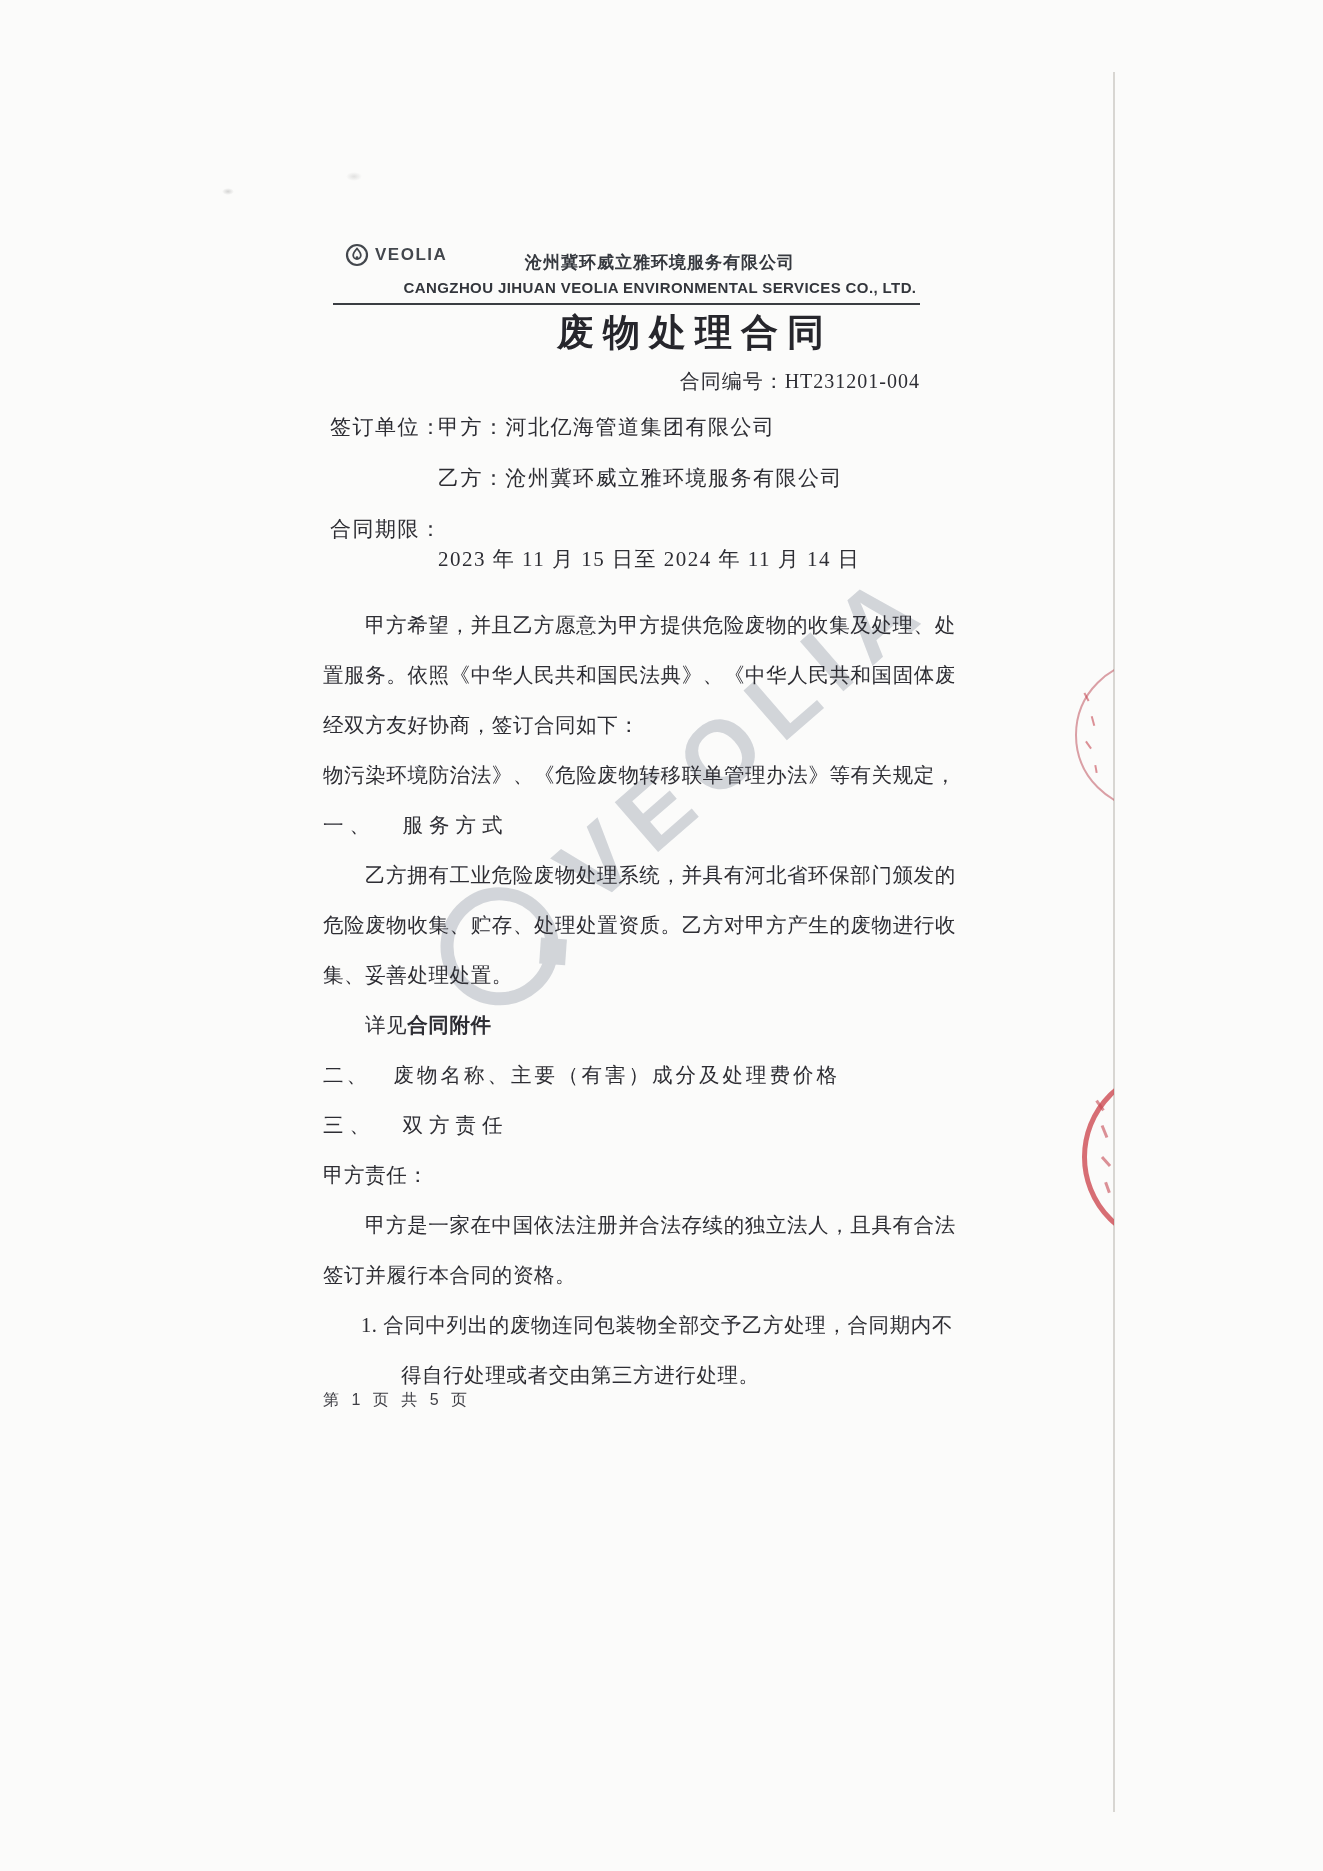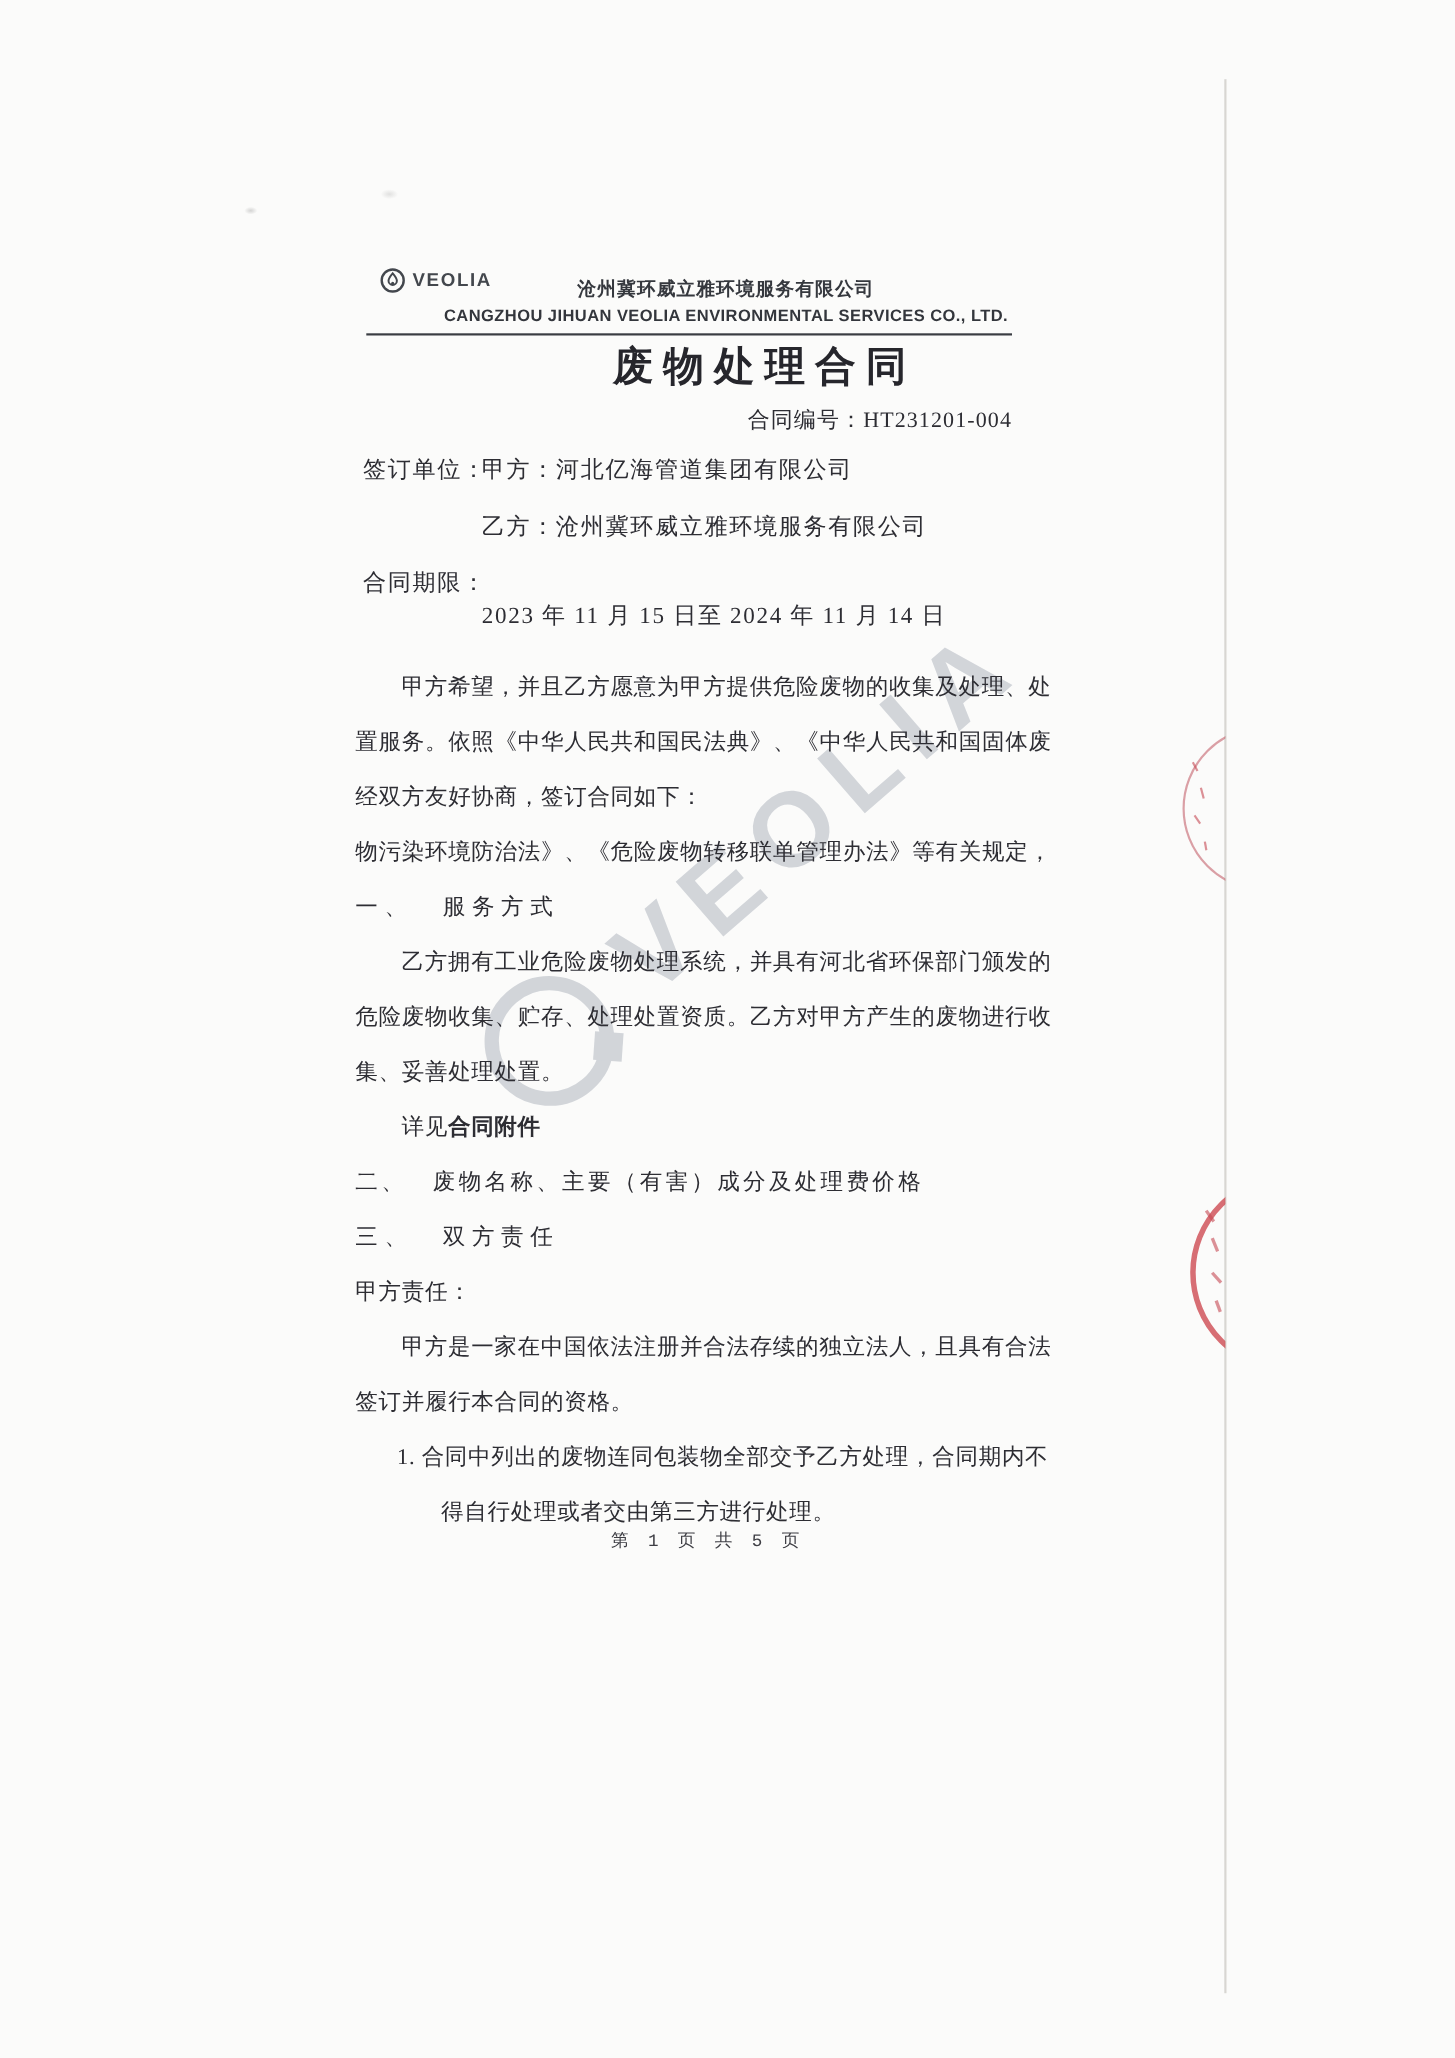--- a/index.html
+++ b/index.html
@@ -52,22 +52,22 @@
   .body-text { position:absolute; left:323px; top:600px; width:612px;
                font-size:20.5px; line-height:50px; letter-spacing:0.6px; }
   .line { height:50px; white-space:nowrap; }
   .indent { padding-left:42px; }
   .sect   { letter-spacing:6px; }
   .sect-long { letter-spacing:3px; }
   .list-1 { padding-left:38px; }
   .list-2 { padding-left:78px; }
   .bold { font-weight:bold; }
 
-  .footer { position:absolute; left:323px; top:1390px; width:640px; text-align:center;
-            font-family:Liberation Mono, monospace; font-size:16px;
+  .footer { position:absolute; left:323px; top:1390px; width:640px; text-align:left;
+            font-family:Liberation Sans, sans-serif; font-size:16px;
             letter-spacing:4px; color:#3e3e44; }
 
   
   .wm-row { position:absolute; left:455px; top:923px; height:124px;
             display:flex; align-items:center; gap:36px;
             transform-origin:0 50%; transform:rotate(-41deg);
             color:#aab0ba; opacity:0.5; pointer-events:none; }
   .wm-circle { position:relative; width:118px; height:118px; box-sizing:border-box;
                border:13px solid currentColor; border-radius:50%; flex:0 0 auto; }
   .wm-circle::after { content:""; position:absolute; right:-4px; bottom:-6px;

